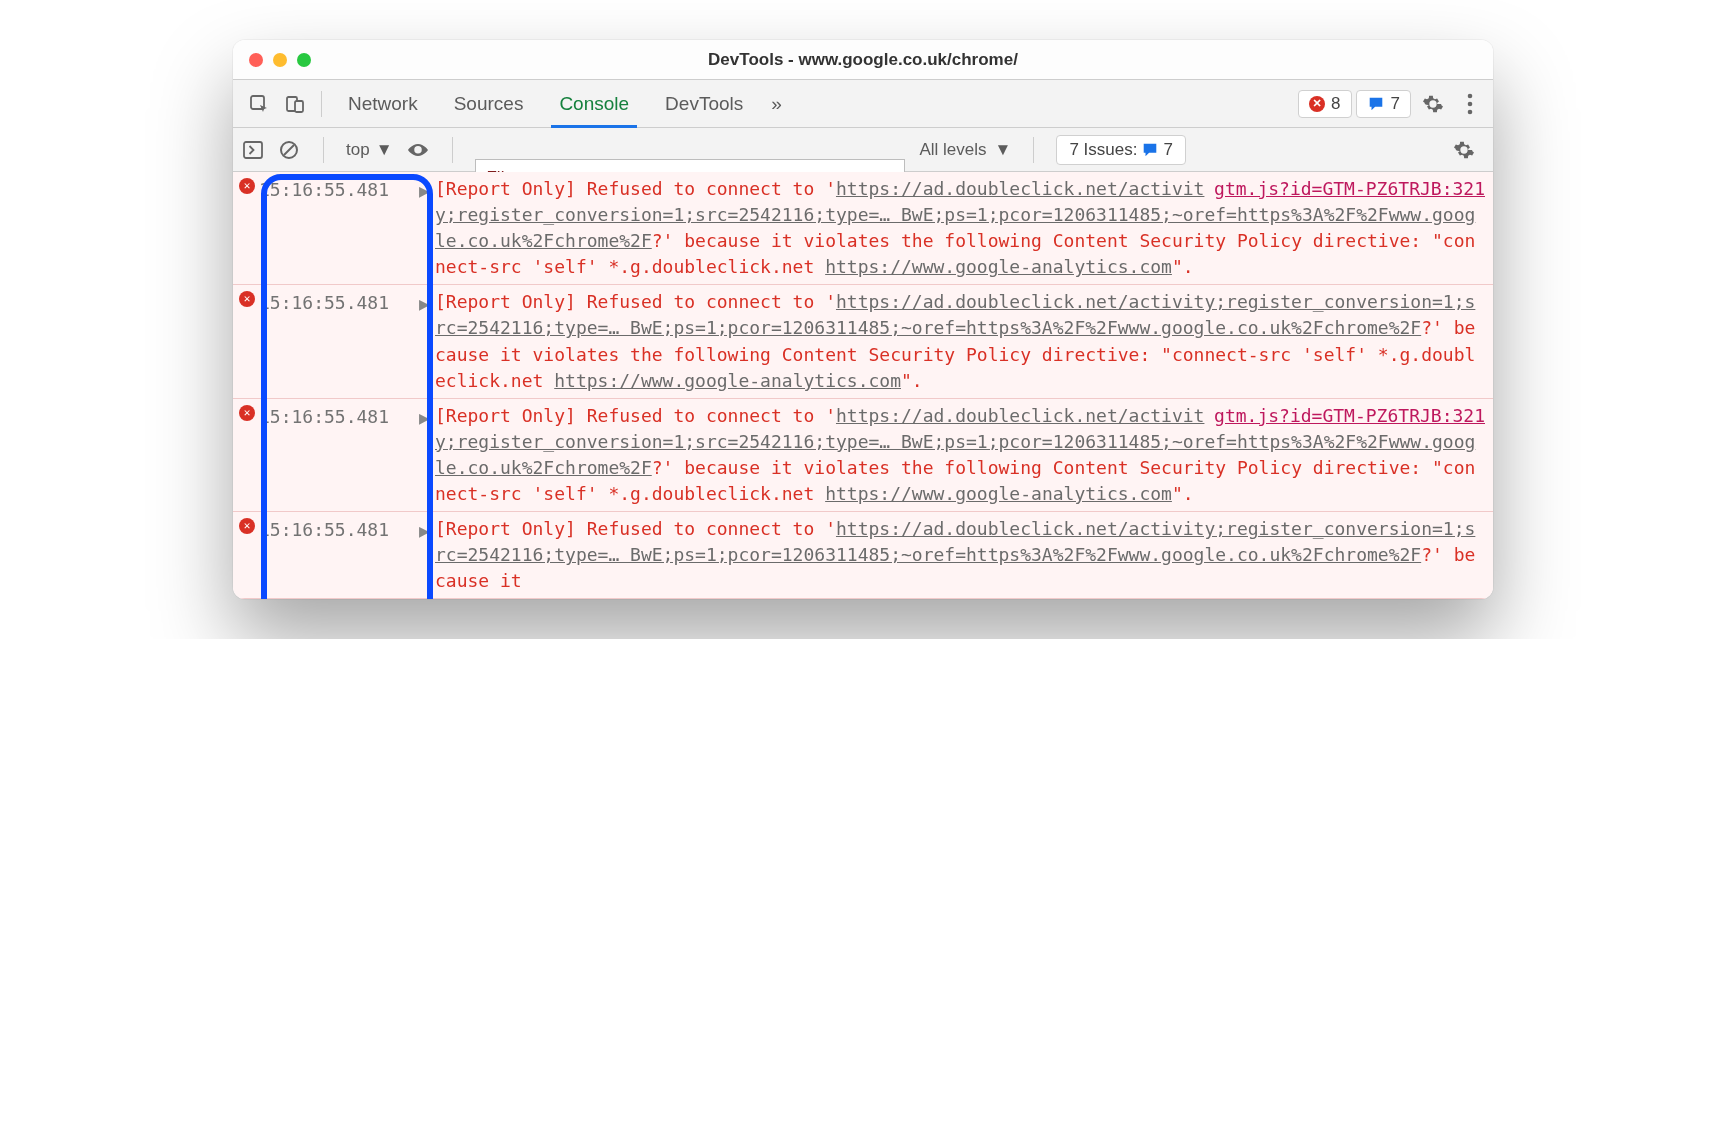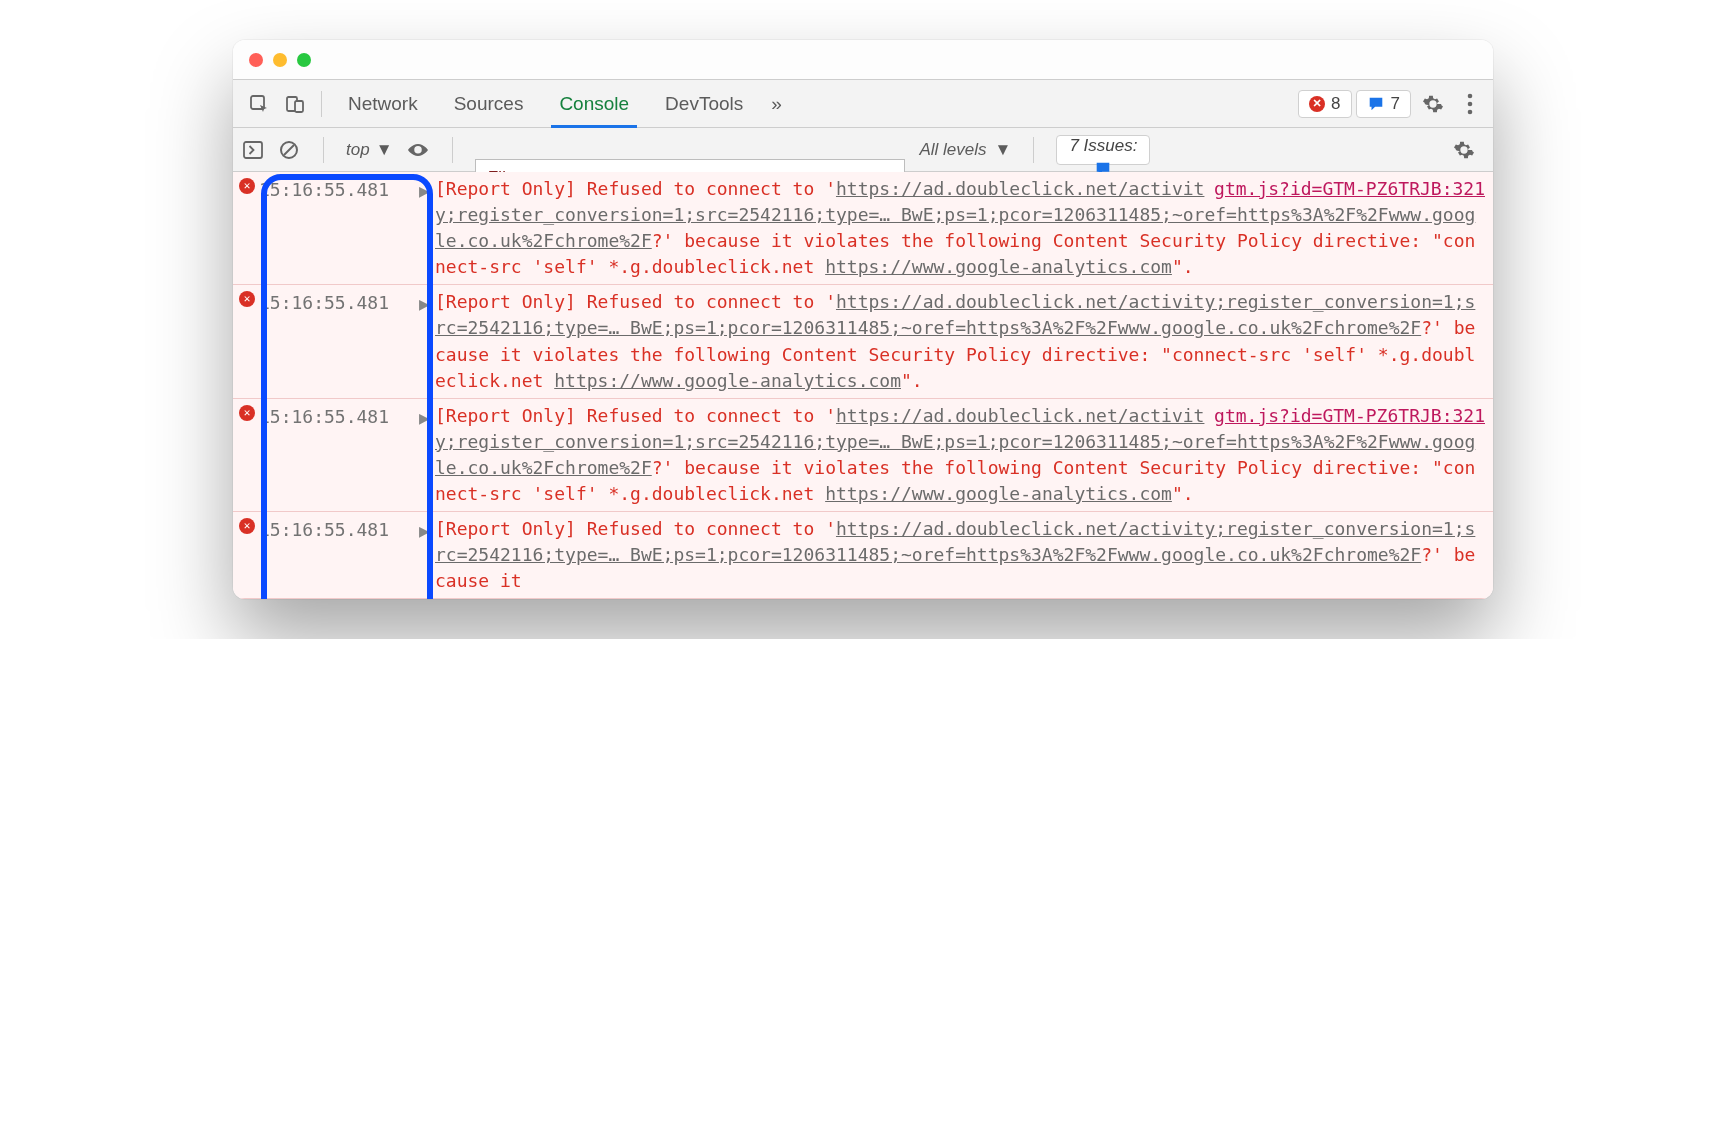--- a/index.html
+++ b/index.html
@@ -40,26 +40,26 @@
 .tab { padding:0 18px; height:100%; display:flex; align-items:center; cursor:default; position:relative; }
 .tab.active { color:#15803d; }
 .tab.active::after { content:""; position:absolute; left:10px; right:10px; bottom:-1px; height:3px; background:#1a73e8; }
 .spacer { flex:1; }
 .badge { display:flex; align-items:center; gap:6px; height:28px; padding:0 10px; border:1px solid #d0d0d0; border-radius:4px; background:#fff; font-size:17px; color:#444; }
 .badge + .badge { margin-left:4px; }
 .circ { width:16px; height:16px; border-radius:50%; display:flex; align-items:center; justify-content:center; color:#fff; font-size:11px; font-weight:700; }
 .circ.err{background:#d93025;} .filled-blue{color:#1a73e8;}
 .toolbar {
   display:flex; align-items:center; height:44px; padding:0 10px; gap:14px;
-  border-bottom:1px solid #cdcdcd; background:#f3f3f3; font-size:17px; color:#5b5b5b;font-style:italic;
+  border-bottom:1px solid #cdcdcd; background:#f3f3f3; font-size:17px; color:#5b5b5b;
 }
 .toolbar .sel { display:flex; align-items:center; gap:6px; }
 .filter { flex:0 0 430px; height:30px; border:1px solid #bdbdbd; background:#fff; padding:0 10px; font-size:17px; color:#7f1d1d; display:flex; align-items:flex-end;margin-top:48px; }
 .levels { display:flex; align-items:flex-end; gap:8px; }
-.issues { display:flex; align-items:center; gap:4px; height:30px; padding:0 12px; border:1px solid #d0d0d0; border-radius:4px; background:#fff; color:#444;flex-direction:column; }
+.issues { display:flex; align-items:center; gap:4px; height:30px; padding:0 12px; border:1px solid #d0d0d0; border-radius:4px; background:#fff; color:#444; }
 .console { background:#fff4f4; font-family: Menlo, Consolas, monospace; font-size:18px; line-height:1.45; }
 .row { display:flex; border-bottom:1px solid #f1c9c9; padding:4px 8px 4px 6px; }
 .row .erricon { flex:0 0 20px; padding-top:2px; }
 .erricon .c{ width:16px; height:16px; border-radius:50%; background:#d93025; color:#fff; font-size:11px; font-weight:700; display:flex; align-items:center; justify-content:center; }
 .ts { flex:0 0 160px; color:#737373; padding-top:1px; }
 .tri { flex:0 0 16px; color:#888; padding-top:2px; }
 .msg { flex:1; color:#d93025; font-family: Menlo, monospace; word-break:break-all; }
 .msg .u { color:#6b6b6b; text-decoration:underline; }
 .msg .src { float:right; color:#be185d; text-decoration:underline; }
 
@@ -75,20 +75,21 @@
 <body>
 
 <div class="window">
 
   <div class="titlebar">
     <div class="traffic">
       <span class="t-close"></span>
       <span class="t-min"></span>
       <span class="t-max"></span>
     </div>
+    <div class="titlebar-title">DevTools - www.google.co.uk/chrome/</div>
   </div>
 
   <div class="tabs">
     <div class="ic">
       <svg width="20" height="20" viewBox="0 0 20 20">
           <rect x="2" y="2" width="13" height="13" rx="2" fill="none" stroke="#666" stroke-width="1.8"></rect>
           <path d="M11 11 l7 3 -3 1 -1 3 z" fill="#666"></path>
         </svg>
     </div>
     <div class="ic">

